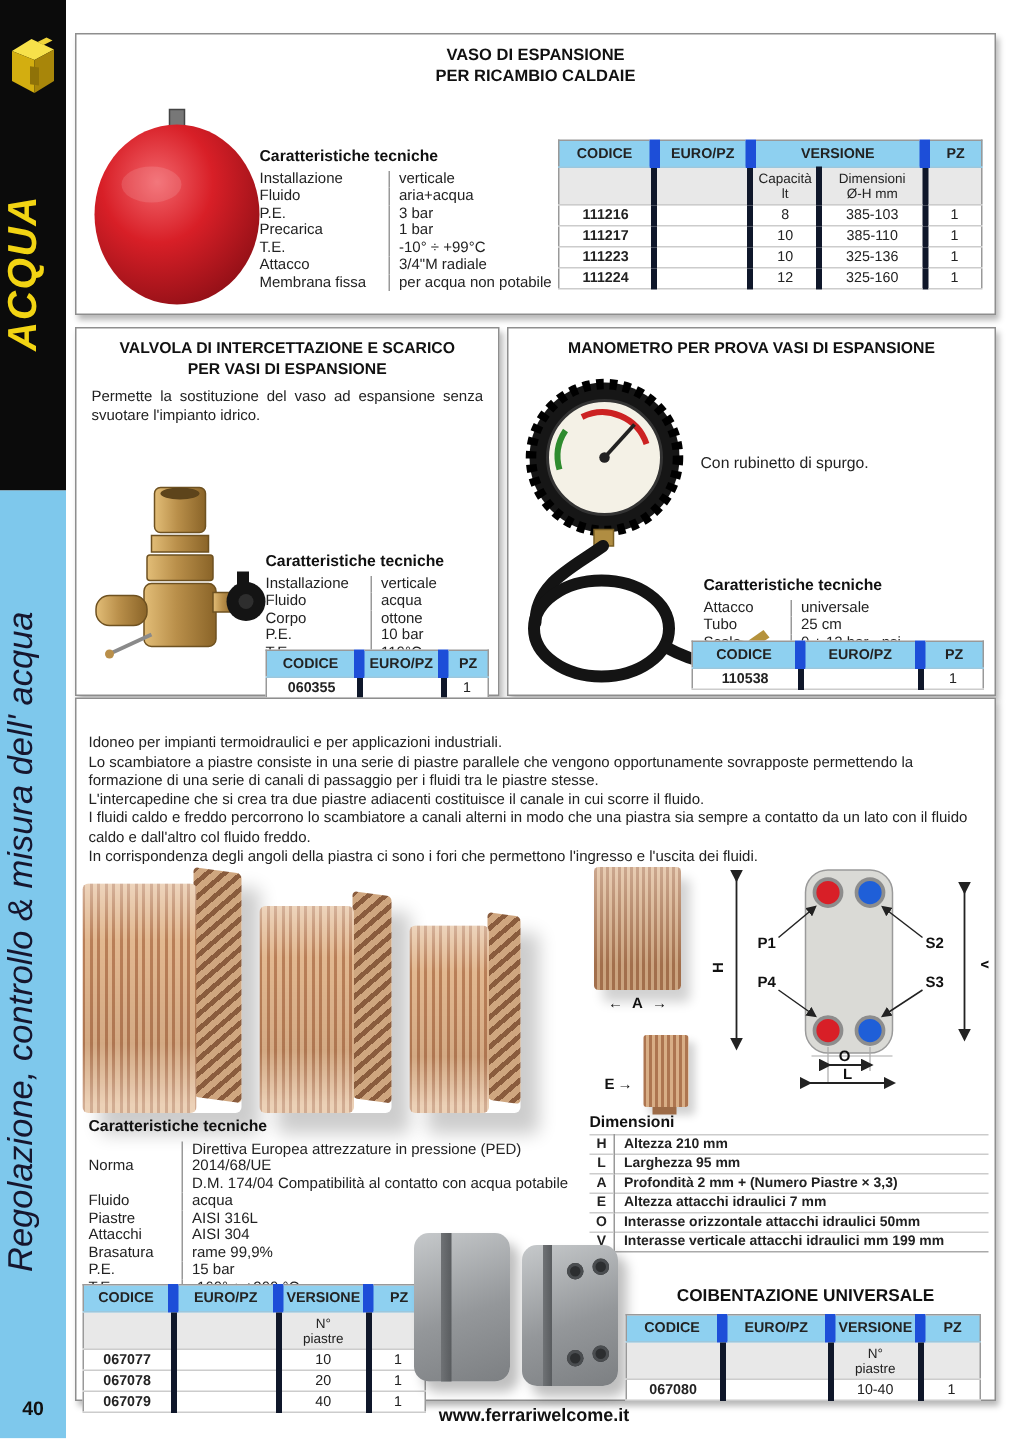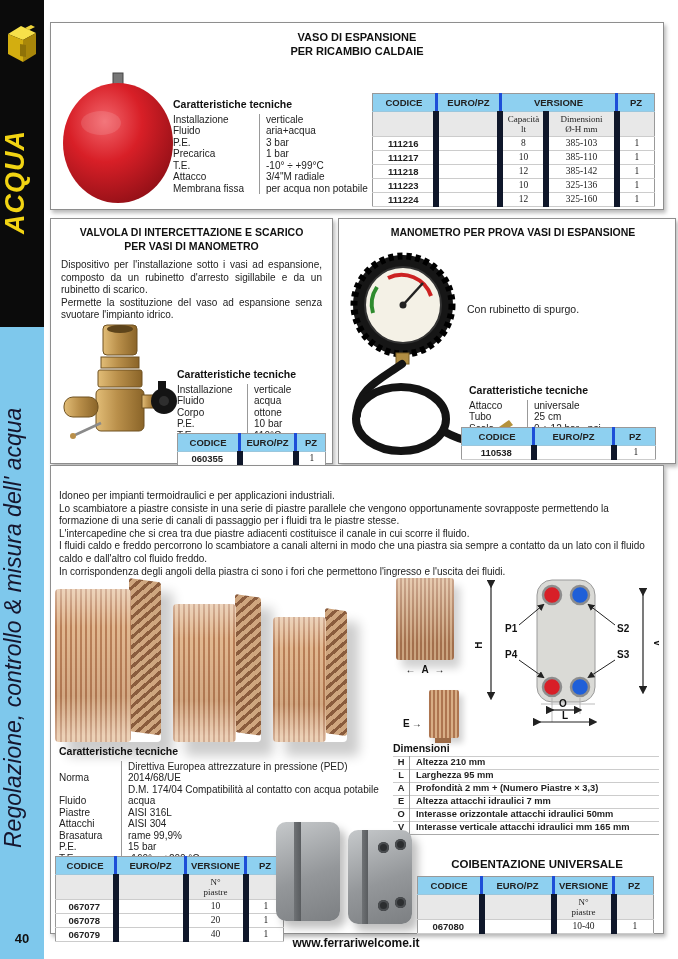--- a/index.html
+++ b/index.html
@@ -17,40 +17,40 @@
   .side-text{position:absolute;left:0;top:6px;width:44px;height:590px;
     writing-mode:vertical-rl;transform:rotate(180deg);
     color:#16162e;font-style:italic;font-size:23px;text-align:center;}
   .page-num{position:absolute;left:0;bottom:13px;width:44px;text-align:center;
     font-weight:bold;font-size:13px;color:#111;}
 
   
   .box{position:absolute;background:#fff;border:1px solid #8e8e8e;box-shadow:2px 3px 4px rgba(0,0,0,.28);}
   #box-vaso{left:50px;top:22px;width:612px;height:186px;}
   #box-valvola{left:50px;top:218px;width:281px;height:244px;}
-  #box-manometro{left:338px;top:218px;width:324px;height:244px;padding-left:12px;}
+  #box-manometro{left:338px;top:218px;width:324px;height:244px;}
   #box-scamb{left:50px;top:465px;width:612px;height:467px;}
   .box-title{text-align:center;font-weight:bold;font-size:11px;line-height:1.3;margin-top:7px;color:#111;}
 
   
   .spec{position:absolute;font-size:10px;line-height:11.5px;color:#222;}
   .spec-title{font-weight:bold;font-size:10.5px;margin-bottom:3px;color:#111;}
   .spec-row{display:flex;}
   .spec-label{flex:0 0 auto;}
   .spec-value{border-left:1px solid #999;padding-left:6px;}
   .pre{white-space:pre-line;}
 
   
   table.ptable{position:absolute;border-collapse:collapse;table-layout:fixed;
     border:1px solid #999;font-size:9.5px;color:#222;background:#fff;}
   table.ptable th{background:#8ed0f0;font-size:9.5px;font-weight:bold;padding:3px 2px;
     border-bottom:1px solid #9bc7dd;}
-  table.ptable th + th{border-left:3px solid #1d4ed8;}
+  table.ptable th + th{border-left:7px solid #1d4ed8;}
   table.ptable td{text-align:center;padding:1px 2px;border-bottom:1px solid #ccc;line-height:11px;}
-  table.ptable td + td{border-left:6px solid #0f172a;font-family:Liberation Serif, serif;}
+  table.ptable td + td{border-left:4px solid #0f172a;}
   table.ptable tr.sub td{background:#e8e8e8;font-size:9px;line-height:10px;padding:2px 1px;}
   table.ptable td.codice{font-weight:bold;}
   table.ptable tr.sep td{border-top:2px solid #777;}
 
   
   .dim-block{position:absolute;left:342px;top:276px;width:266px;}
   .dim-title{font-weight:bold;font-size:10.5px;margin-bottom:2px;color:#111;}
   table.dims{border-collapse:collapse;font-size:9.3px;color:#222;width:100%;
     border-top:1px solid #aaa;border-bottom:1px solid #aaa;}
   table.dims td{border-top:1px solid #ccc;padding:0 0 1px 0;line-height:11px;}
@@ -213,51 +213,43 @@
             <td>1</td>
           </tr>
       <tr>
             <td class="codice">111217</td>
             <td></td>
             <td>10</td>
             <td>385-110</td>
             <td>1</td>
           </tr>
       <tr>
-            <td class="codice">111218</td>
-            <td></td>
-            <td>12</td>
-            <td>385-142</td>
-            <td>1</td>
-          </tr>
-      <tr>
             <td class="codice">111223</td>
             <td></td>
             <td>10</td>
             <td>325-136</td>
             <td>1</td>
           </tr>
       <tr>
             <td class="codice">111224</td>
             <td></td>
             <td>12</td>
             <td>325-160</td>
             <td>1</td>
           </tr>
     </tbody>
       </table>
   </div>
 
   <div class="box" id="box-valvola">
     <div class="box-title" style="font-size:10.5px">
       <div>VALVOLA DI INTERCETTAZIONE E SCARICO</div>
-      <div>PER VASI DI MANOMETRO</div>
+      <div>PER VASI DI ESPANSIONE</div>
     </div>
     <div style="position:absolute;left:10px;top:40px;width:261px;font-size:10px;line-height:12.5px;text-align:justify;color:#222;">
-      <p style="margin:0">Dispositivo per l'installazione sotto i vasi ad espansione, composto da un rubinetto d'arresto sigillabile e da un rubinetto di scarico.</p>
       <p style="margin:0">Permette la sostituzione del vaso ad espansione senza svuotare l'impianto idrico.</p>
     </div>
 
     <svg class="valve-img" viewBox="0 0 122 140">
       <defs>
         <linearGradient id="brass" x1="0" y1="0" x2="1" y2="0">
           <stop offset="0%" stop-color="#e2bd77"></stop>
             <stop offset="45%" stop-color="#b98f4a"></stop>
             <stop offset="100%" stop-color="#8a6428"></stop>
         </linearGradient>
@@ -457,21 +449,21 @@
         <tr>
               <td class="k">E</td>
               <td class="d">Altezza attacchi idraulici 7 mm</td>
             </tr>
         <tr>
               <td class="k">O</td>
               <td class="d">Interasse orizzontale attacchi idraulici 50mm</td>
             </tr>
         <tr>
               <td class="k">V</td>
-              <td class="d">Interasse verticale attacchi idraulici mm 165 mm</td>
+              <td class="d">Interasse verticale attacchi idraulici mm 199 mm</td>
             </tr>
       </tbody>
         </table>
     </div>
 
     <div class="spec" style="left:8px;top:280px;width:330px;">
       <div class="spec-title">Caratteristiche tecniche</div>
       <div class="spec-row" style="align-items:center">
           <div class="spec-label" style="width:62px">Norma</div>
           <div class="spec-value pre">Direttiva Europea attrezzature in pressione (PED) 2014/68/UE

